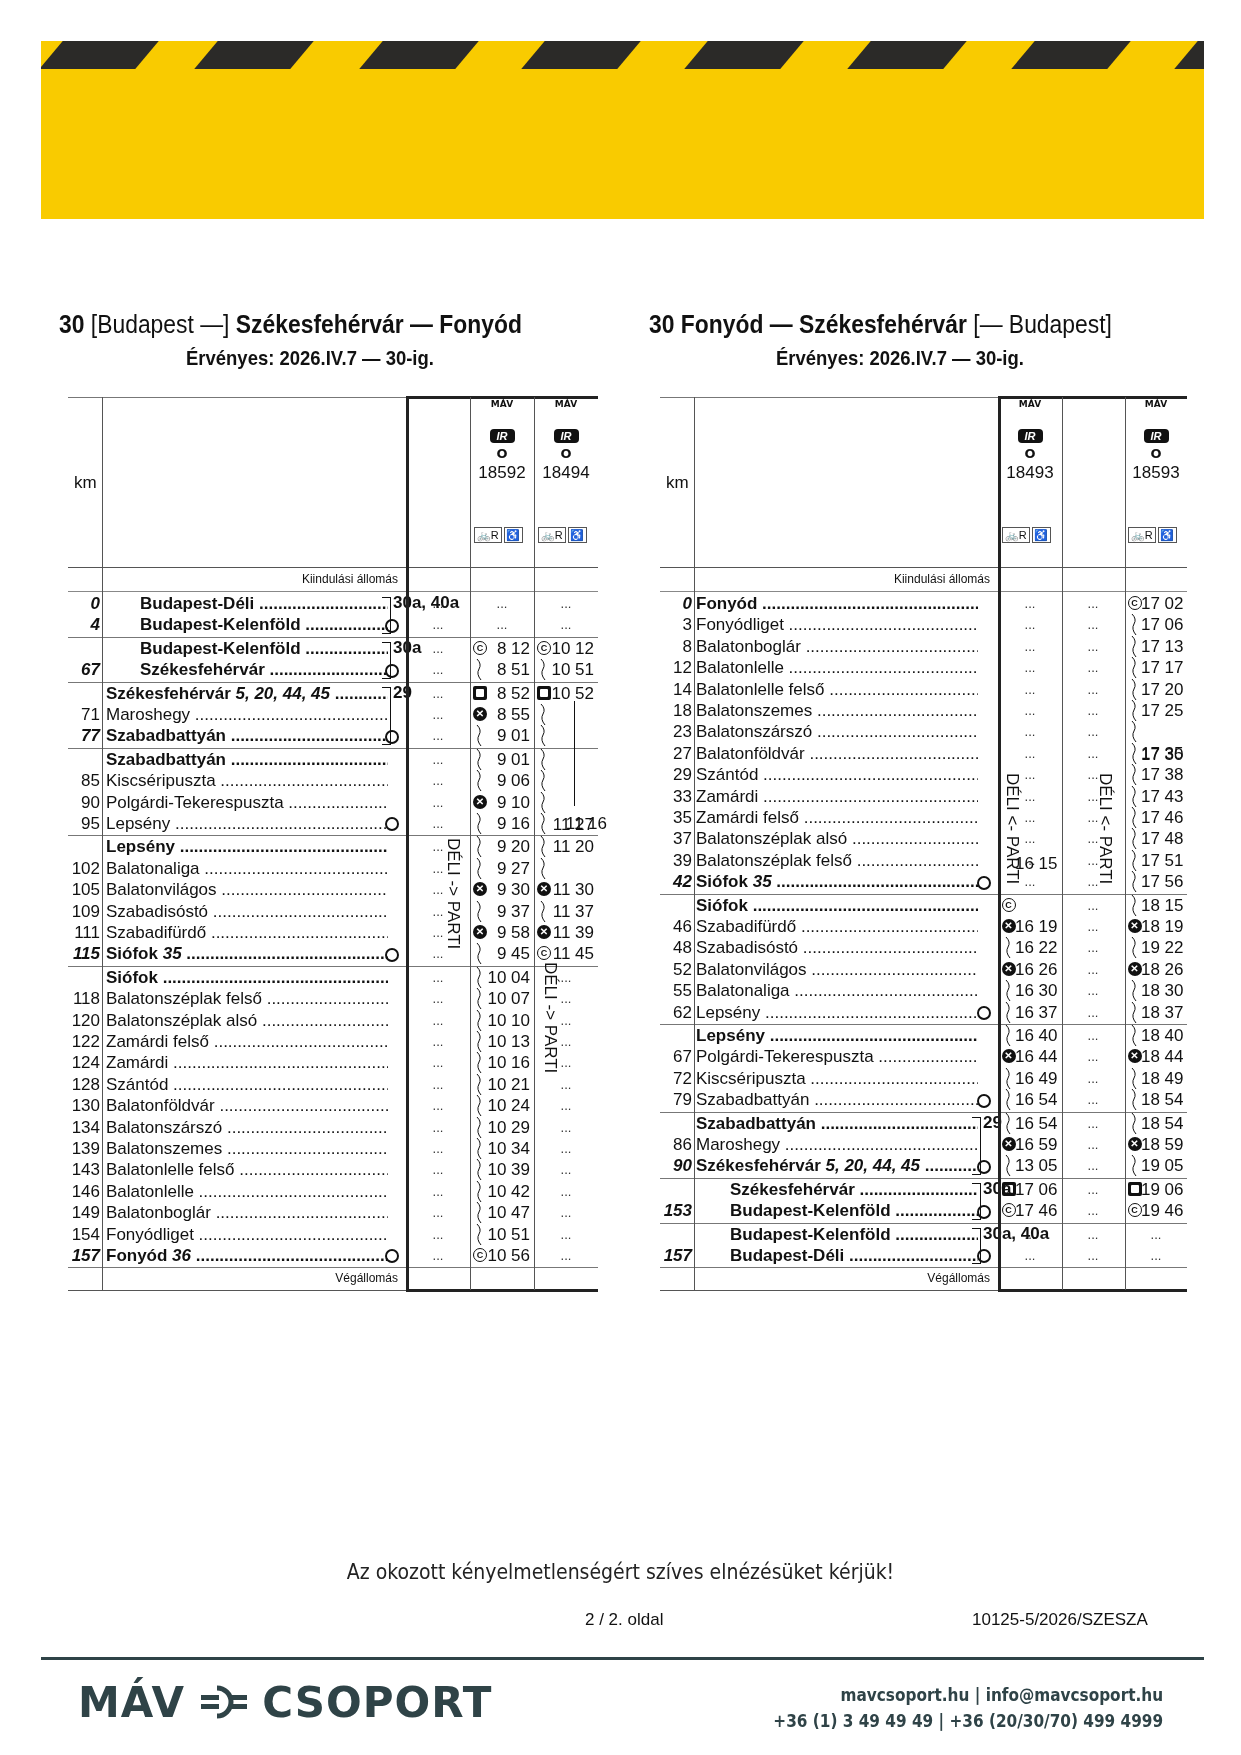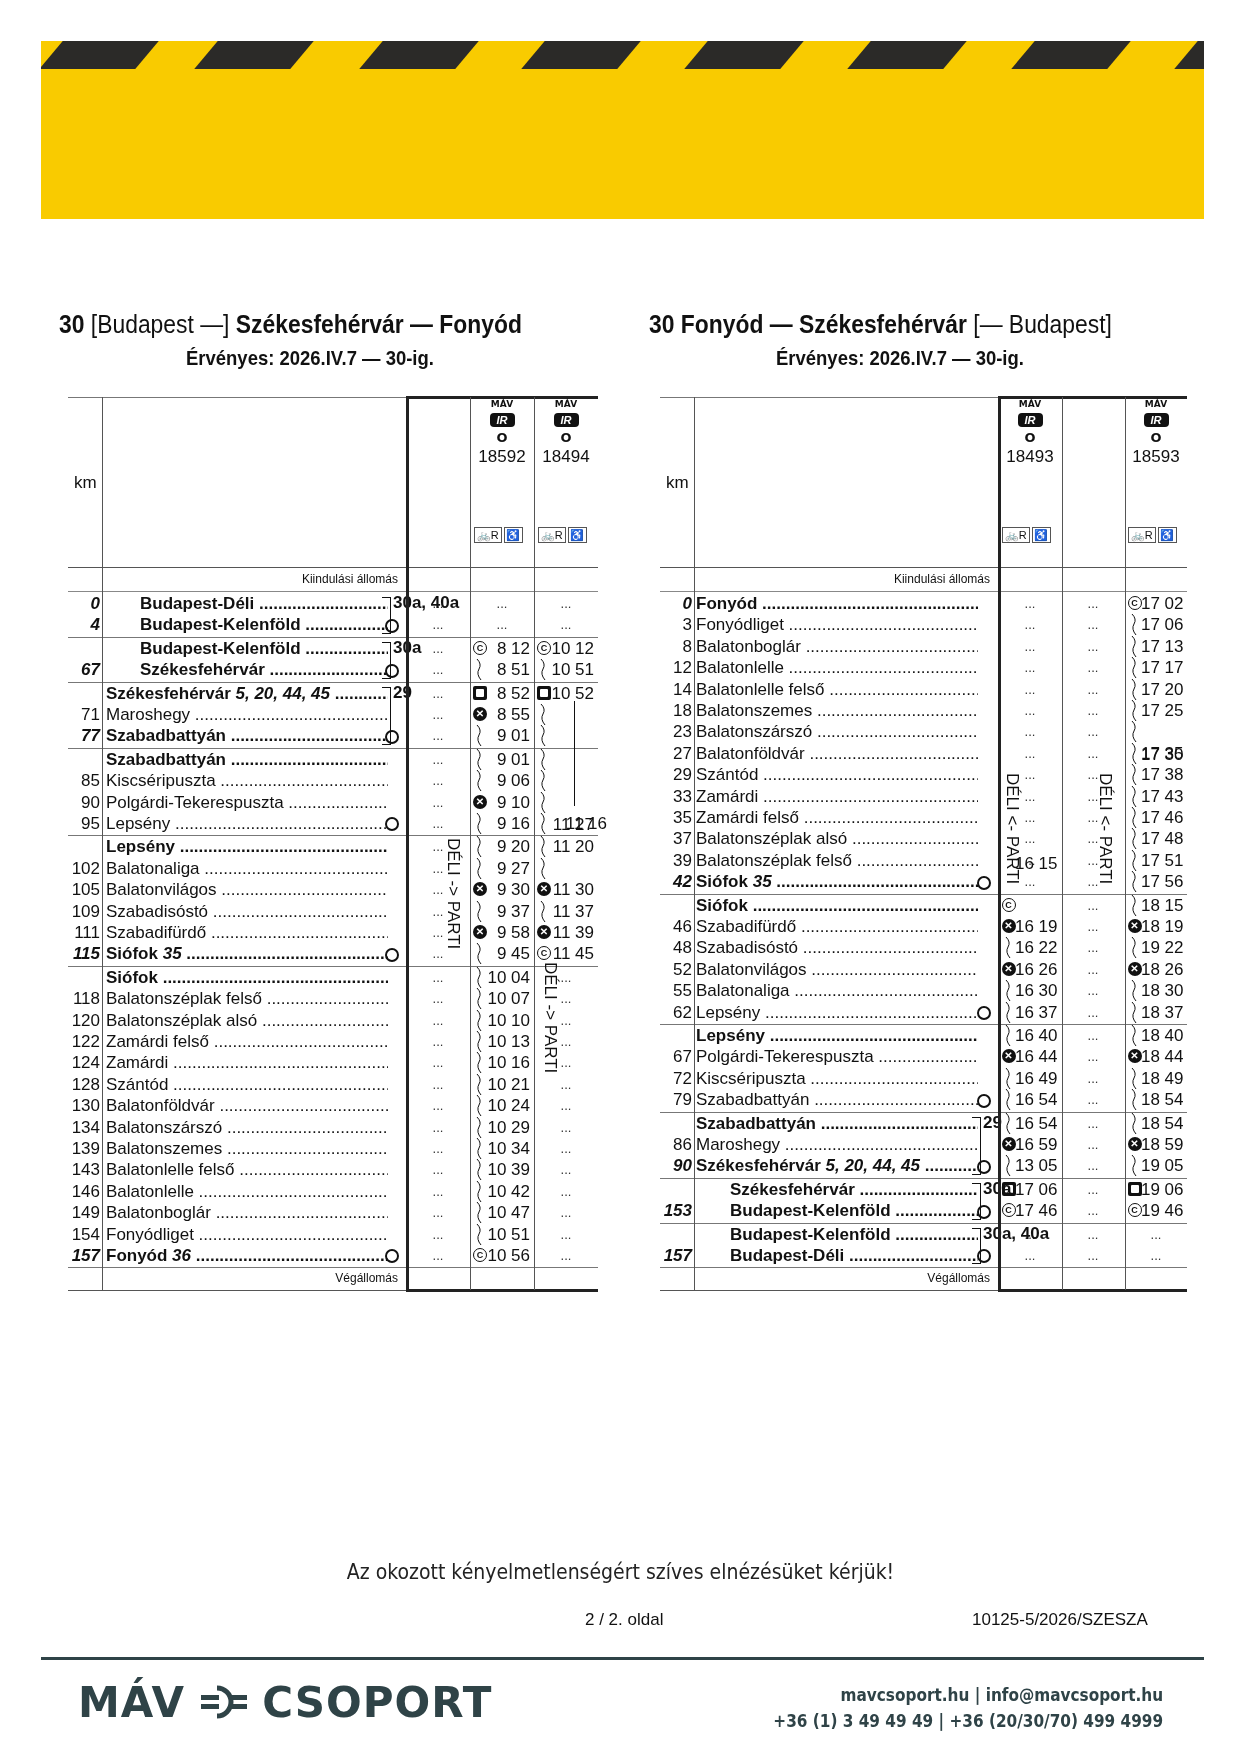--- a/index.html
+++ b/index.html
@@ -15,21 +15,21 @@
   .hline.thick{border-top:3px solid #222;}
   .vline{position:absolute;width:0;border-left:1.5px solid #555;}
   .vline.thick{border-left:3px solid #222;}
   .cell{position:absolute;white-space:nowrap;font-size:17px;line-height:21px;}
   .km{text-align:right;width:30px;}
   .name{overflow:hidden;}
   .time{text-align:right;width:60px;}
   .dd{color:#333;font-size:13px;text-align:center;width:30px;}
   .train-hdr{position:absolute;text-align:center;}
   .mav{font-family:"DejaVu Sans",sans-serif;font-weight:bold;font-size:9px;}
-  .ic-badge{display:inline-block;background:#111;color:#fff;border-radius:4px;font-size:11px;font-weight:bold;font-style:italic;padding:1px 7px;margin-top:4px;}
+  .ic-badge{display:inline-block;background:#111;color:#fff;border-radius:4px;font-size:11px;font-weight:bold;font-style:italic;padding:1px 7px;margin-top:20px;}
   .o-mark{font-family:"DejaVu Sans",sans-serif;font-weight:bold;font-size:13px;margin-top:2px;}
   .tnum{font-size:17px;margin-top:2px;}
   .svc{position:absolute;font-size:11px;white-space:nowrap;}
   .svc span{display:inline-block;border:1px solid #555;padding:0 2px;margin-right:2px;line-height:14px;}
   .small{font-size:12px;}
   .vert{position:absolute;writing-mode:vertical-rl;font-size:17px;white-space:nowrap;}
   .sym{display:inline-block;width:14px;height:14px;border-radius:50%;font-size:10px;line-height:14px;text-align:center;vertical-align:middle;}
   .sym.x{background:#111;color:#fff;font-weight:bold;}
   .sym.c{border:1px solid #111;width:12px;height:12px;line-height:12px;font-size:9px;font-weight:bold;}
   .sym.sq{border-radius:2px;background:#111;position:relative;}

